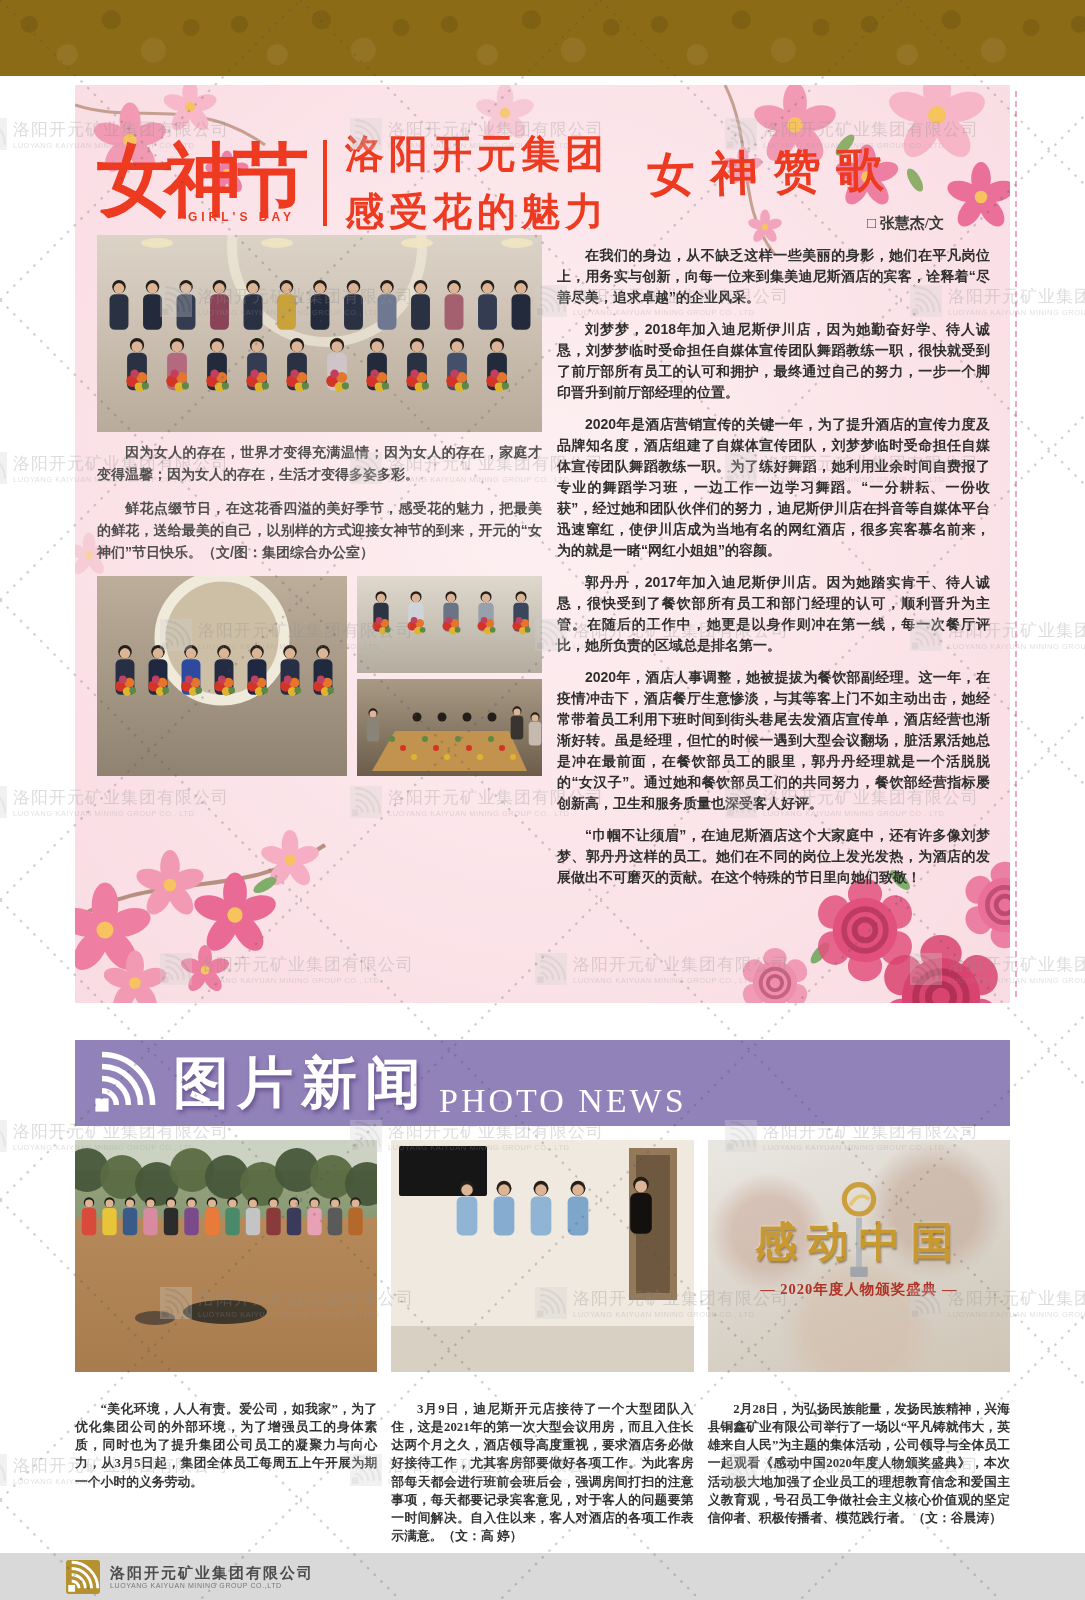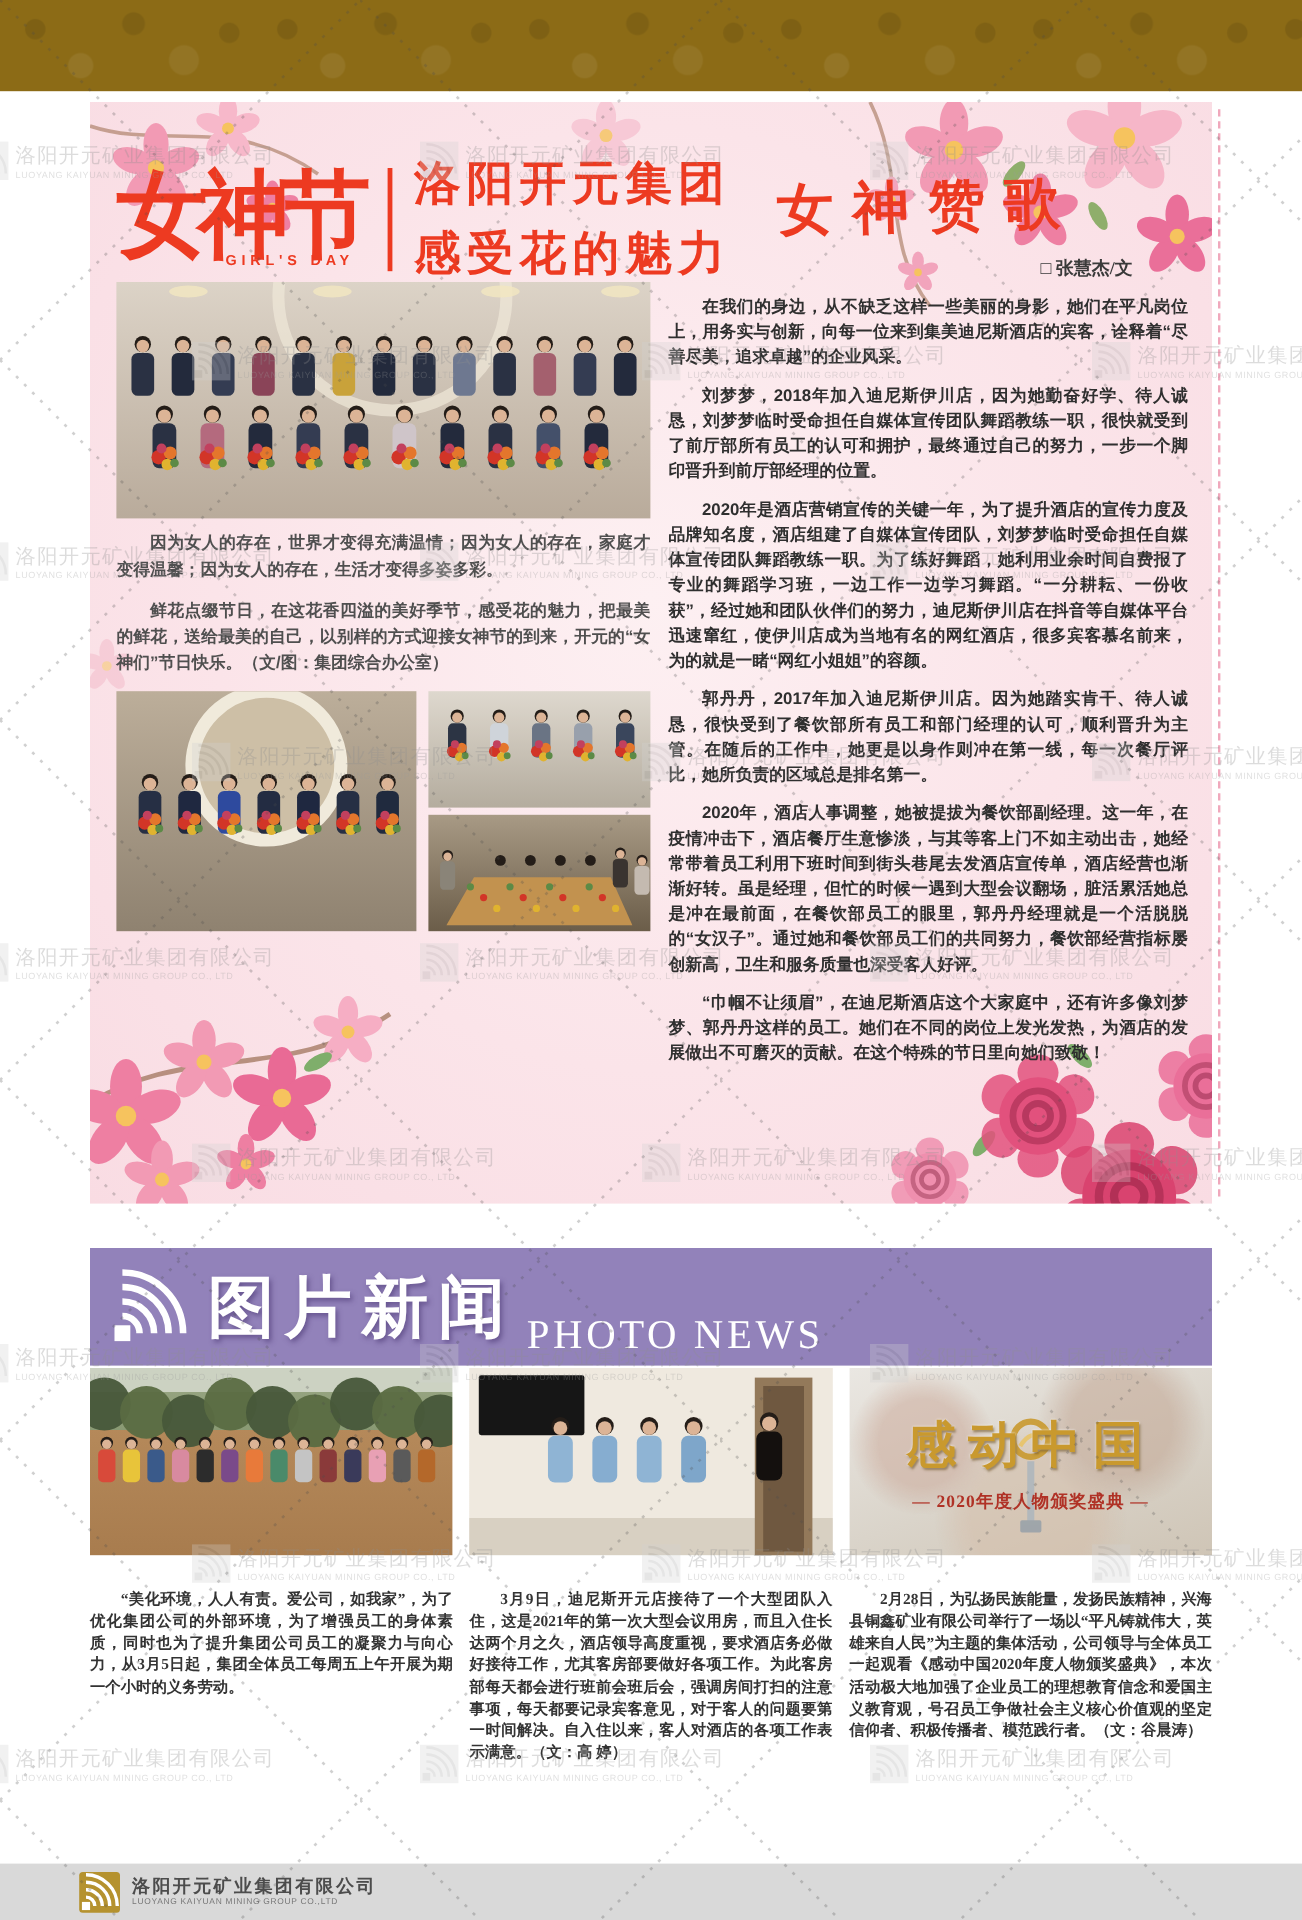--- a/index.html
+++ b/index.html
@@ -45,31 +45,31 @@
   .col-left .article{margin-top:10px;}
   .col-left .article p{font-weight:700;font-size:14px;line-height:1.55;color:#4f4f4f;
       text-indent:2em;text-align:justify;margin:0 0 13px;font-family:"Liberation Sans",sans-serif;}
   .ode-title{margin:0;text-align:center;font-family:"Liberation Serif",serif;font-size:47px;font-weight:700;
       color:#ed3a21;letter-spacing:16px;transform:rotate(-1.5deg);}
   .ode-byline{text-align:right;padding-right:46px;font-size:15px;color:#3a3a3a;margin:10px 0 12px;
       font-family:"Liberation Serif",serif;font-weight:600;}
   .col-right .article p{font-weight:700;font-size:14px;line-height:1.5;color:#2f2f2f;
       text-indent:2em;text-align:justify;margin:0 0 11px;font-family:Liberation Sans, sans-serif;}
   
-  .pn-banner{position:absolute;left:75px;top:1040px;width:935px;height:98px;background:#9282ba;
+  .pn-banner{position:absolute;left:75px;top:1040px;width:935px;height:86px;background:#9282ba;
       display:flex;align-items:center;padding:0 0 0 16px;box-sizing:border-box;z-index:2;}
   .pn-logo{width:66px;height:66px;flex:0 0 auto;margin-right:16px;}
   .pn-cn{font-size:56px;font-weight:900;color:#fff;letter-spacing:8px;
       text-shadow:2px 3px 4px rgba(70,50,110,.55);line-height:1;}
   .pn-en{font-family:"Liberation Serif",serif;font-size:34px;color:#fff;letter-spacing:3px;
       margin-left:10px;align-self:flex-end;margin-bottom:8px;line-height:1;}
   
   .pn-grid{position:absolute;left:75px;top:1140px;width:935px;display:flex;gap:14px;z-index:2;}
   .pn-col{flex:1;min-width:0;}
-  .pn-photo{width:100%;height:156px;}
+  .pn-photo{width:100%;height:232px;}
   .ph-outdoor{background:linear-gradient(#ccd2c2 0%,#ccd2c2 13%,#95a37f 13%,#8a9a74 33%,#b5895a 33%,#a87c4e 100%);}
   .ph-staff{background:linear-gradient(#efe9df 0 80%,#d8d0c2 80% 100%);}
   .poster{background:linear-gradient(160deg,#eae7e2,#dad4ca 55%,#cfc5b6);display:flex;flex-direction:column;
       align-items:center;justify-content:center;gap:10px;}
   .poster-blobs{position:absolute;inset:0;opacity:.5;background:
       radial-gradient(circle at 20% 40%, #c9a595 0 36px, transparent 60px),
       radial-gradient(circle at 75% 30%, #bfa18e 0 42px, transparent 70px),
       radial-gradient(circle at 50% 80%, #d4bba6 0 50px, transparent 80px);}
   .trophy{position:absolute;left:50%;top:8px;transform:translateX(-50%);opacity:.9;}
   .poster-title{position:relative;z-index:1;font-family:"Liberation Serif",serif;font-size:42px;font-weight:900;

